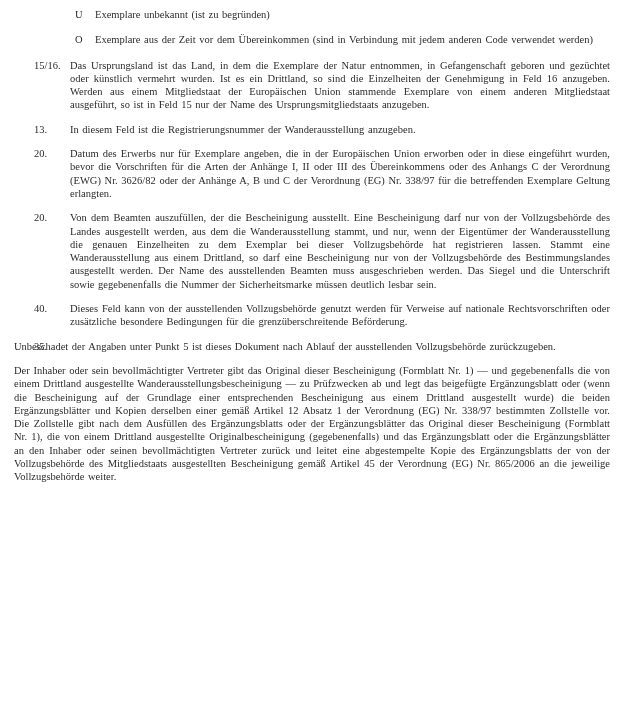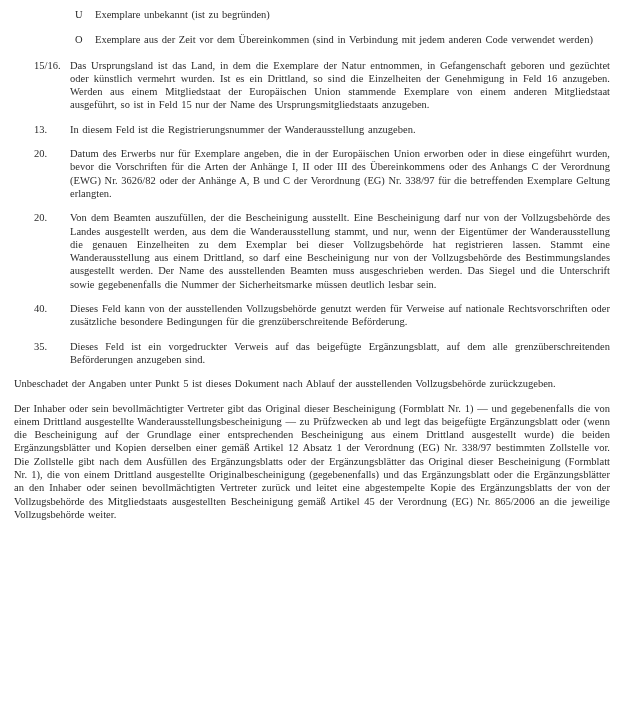--- a/index.html
+++ b/index.html
@@ -89,21 +89,20 @@
     <div class="note">
       <span class="note-number">20.</span>
       <span>Von dem Beamten auszufüllen, der die Bescheinigung ausstellt. Eine Bescheinigung darf nur von der Vollzugsbehörde des Landes ausgestellt werden, aus dem die Wanderausstellung stammt, und nur, wenn der Eigentümer der Wanderausstellung die genauen Einzelheiten zu dem Exemplar bei dieser Vollzugsbehörde hat registrieren lassen. Stammt eine Wanderausstellung aus einem Drittland, so darf eine Bescheinigung nur von der Vollzugsbehörde des Bestimmungslandes ausgestellt werden. Der Name des ausstellenden Beamten muss ausgeschrieben werden. Das Siegel und die Unterschrift sowie gegebenenfalls die Nummer der Sicherheitsmarke müssen deutlich lesbar sein.</span>
     </div>
     <div class="note">
       <span class="note-number">40.</span>
       <span>Dieses Feld kann von der ausstellenden Vollzugsbehörde genutzt werden für Verweise auf nationale Rechtsvorschriften oder zusätzliche besondere Bedingungen für die grenzüberschreitende Beförderung.</span>
     </div>
     <div class="note">
       <span class="note-number">35.</span>
-      <span>Dieses Feld ist ein vorgedruckter Verweis auf das beigefügte Ergänzungsblatt, auf dem alle grenzüberschreitenden Beförderungen anzugeben sind.</span>
     </div>
   </section>
 
   <section>
     <p class="closing-par">Unbeschadet der Angaben unter Punkt 5 ist dieses Dokument nach Ablauf der ausstellenden Vollzugsbehörde zurückzugeben.</p>
     <p class="closing-par">Der Inhaber oder sein bevollmächtigter Vertreter gibt das Original dieser Bescheinigung (Formblatt Nr. 1) — und gegebenenfalls die von einem Drittland ausgestellte Wanderausstellungsbescheinigung — zu Prüfzwecken ab und legt das beigefügte Ergänzungsblatt oder (wenn die Bescheinigung auf der Grundlage einer entsprechenden Bescheinigung aus einem Drittland ausgestellt wurde) die beiden Ergänzungsblätter und Kopien derselben einer gemäß Artikel 12 Absatz 1 der Verordnung (EG) Nr. 338/97 bestimmten Zollstelle vor. Die Zollstelle gibt nach dem Ausfüllen des Ergänzungsblatts oder der Ergänzungsblätter das Original dieser Bescheinigung (Formblatt Nr. 1), die von einem Drittland ausgestellte Originalbescheinigung (gegebenenfalls) und das Ergänzungsblatt oder die Ergänzungsblätter an den Inhaber oder seinen bevollmächtigten Vertreter zurück und leitet eine abgestempelte Kopie des Ergänzungsblatts der von der Vollzugsbehörde des Mitgliedstaats ausgestellten Bescheinigung gemäß Artikel 45 der Verordnung (EG) Nr. 865/2006 an die jeweilige Vollzugsbehörde weiter.</p>
   </section>
 
 </div>
 

